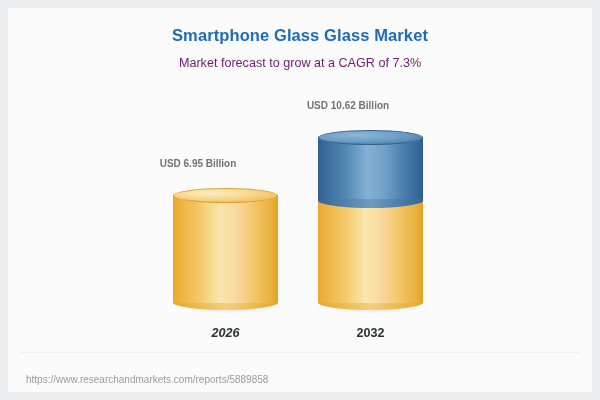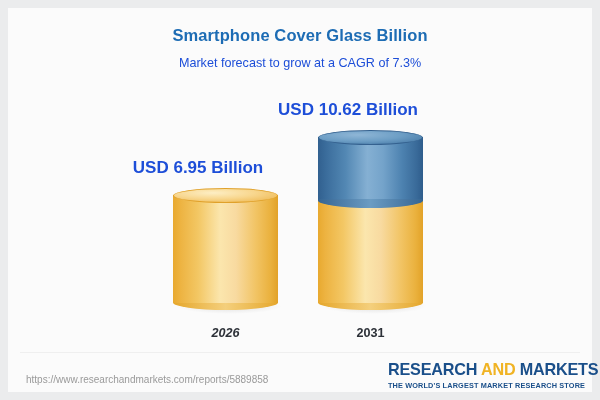--- a/index.html
+++ b/index.html
@@ -16,21 +16,21 @@
     position:absolute;left:8px;top:8px;width:584px;height:384px;
     background:#fbfbfb;
   }
   
   .title{
     position:absolute;left:0;top:18px;width:584px;text-align:center;
     font-size:16.5px;font-weight:bold;color:#1d6cb4;letter-spacing:.1px;
   }
   .subtitle{
     position:absolute;left:0;top:48px;width:584px;text-align:center;
-    font-size:12.6px;color:#1d4ed8;
+    font-size:12.6px;color:#701a75;
   }
   
   .plot{position:absolute;left:0;top:0;width:584px;height:384px;}
 
   .barwrap{position:absolute;}
 
   
   .cyl-body{position:absolute;left:0;width:100%;}
   .cyl-top{position:absolute;left:0;width:100%;border-radius:50%;}
   .cyl-bot{position:absolute;left:0;width:100%;border-radius:50%;}
@@ -60,21 +60,21 @@
   }
   .blue-bot{
     background:linear-gradient(to right,#356593,#6b9cc3,#356593);
   }
   .shadow{
     position:absolute;border-radius:50%;
     background:radial-gradient(ellipse at 50% 50%, rgba(120,120,120,.22) 0%, rgba(150,150,150,0) 70%);
   }
   
   .vlabel{
-    position:absolute;text-align:center;font-size:17px;font-weight:bold;color:#1d4ed8;
+    position:absolute;text-align:center;font-size:10px;font-weight:bold;color:#737373;
     white-space:nowrap;
   }
   
   .clabel{
     position:absolute;text-align:center;font-size:12.6px;font-weight:bold;color:#2d3138;
     white-space:nowrap;
   }
   
   .divider{
     position:absolute;left:12px;top:344px;width:560px;height:1px;background:#efefef;
@@ -90,21 +90,21 @@
   .logo-tag{
     margin-top:2px;font-size:7.3px;font-weight:bold;color:#1a4f8a;letter-spacing:.15px;white-space:nowrap;
   }
 </style>
 </head>
 <body>
 
 <div class="canvas">
   <div class="panel">
 
-    <div class="title">Smartphone Cover Glass Billion</div>
+    <div class="title">Smartphone Glass Glass Market</div>
     <div class="subtitle">Market forecast to grow at a CAGR of 7.3%</div>
 
     <div class="plot">
 
       <div class="vlabel" style="left:105px;top:150px;width:170px;">USD 6.95 Billion</div>
 
       <div class="barwrap" style="left:165px;top:172px;width:105px;height:132px;">
         <div class="shadow" style="left:4px;top:118px;width:105px;height:16px;"></div>
 
         <div class="cyl-bot yellow-bot" style="top:115px;height:15px;"></div>
@@ -122,27 +122,23 @@
         <div class="cyl-bot yellow-bot" style="top:173px;height:15px;"></div>
         <div class="cyl-body yellow-body" style="top:79px;height:102px;"></div>
 
         <div class="cyl-top yellow-top" style="top:71px;height:15px;border:none;background:linear-gradient(to right,#e8ab31,#f7d98f,#e8ab31);"></div>
         <div class="cyl-body blue-body" style="top:15px;height:64px;"></div>
         <div class="cyl-bot blue-bot" style="top:71px;height:15px;"></div>
         <div class="cyl-body blue-body" style="top:15px;height:62px;"></div>
         <div class="cyl-top blue-top" style="top:8px;height:15px;"></div>
       </div>
 
-      <div class="clabel" style="left:310px;top:318px;width:105px;">2031</div>
+      <div class="clabel" style="left:310px;top:318px;width:105px;">2032</div>
 
     </div>
 
     <div class="divider"></div>
 
     <div class="url">https://www.researchandmarkets.com/reports/5889858</div>
 
-    <div class="logo">
-      <div class="logo-main"><span>RESEARCH </span><span class="logo-and">AND</span><span> MARKETS</span></div>
-      <div class="logo-tag">THE WORLD'S LARGEST MARKET RESEARCH STORE</div>
-    </div>
 
   </div>
 </div>
 
 </body></html>

